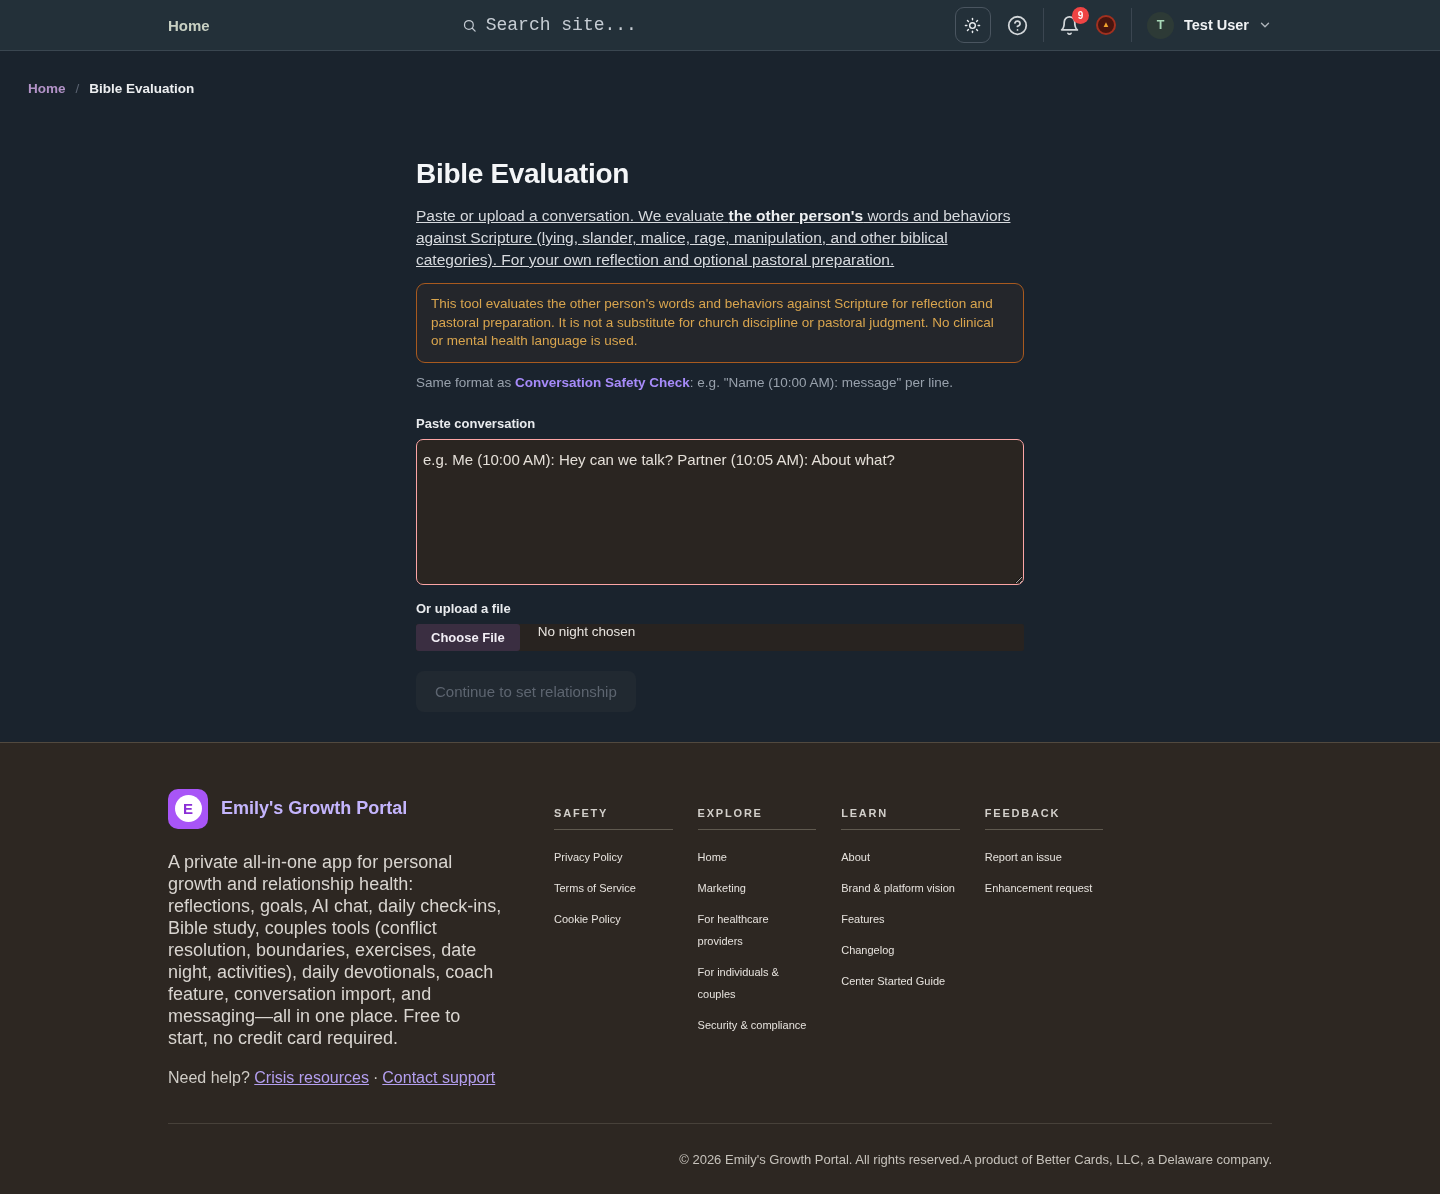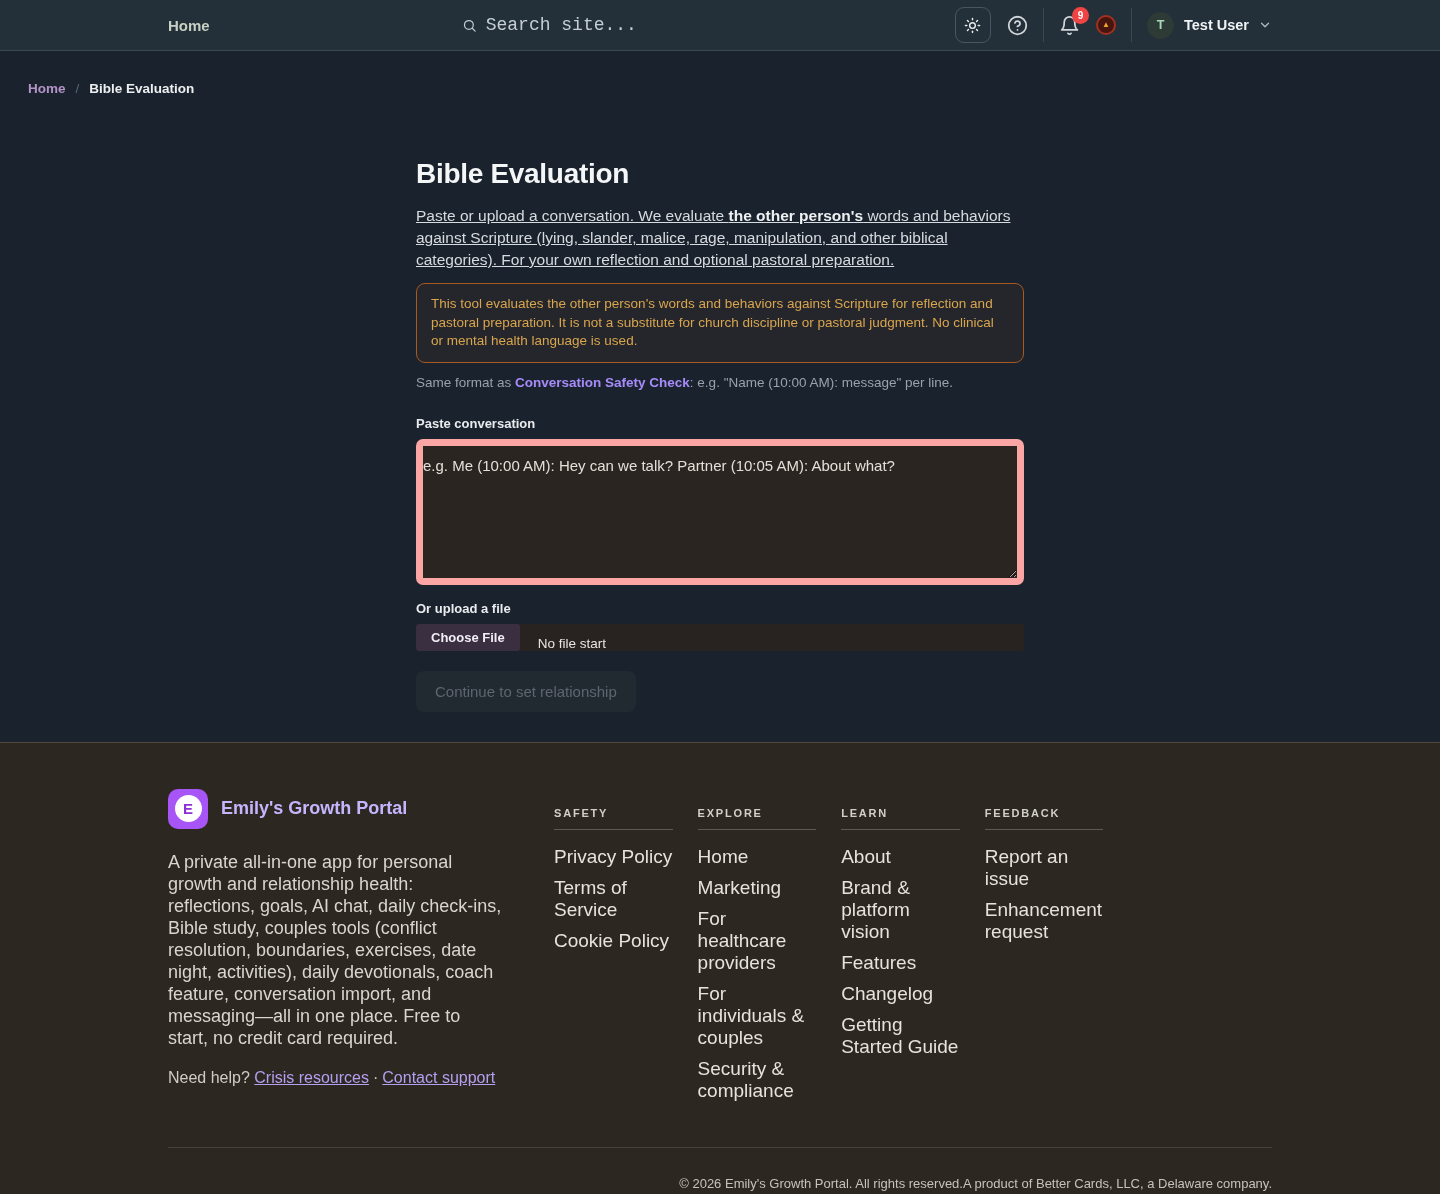--- a/index.html
+++ b/index.html
@@ -35,44 +35,44 @@
 
   
   .content { width:608px; margin:62px auto 0; padding-bottom:30px; }
   .page-title { font-size:28px; font-weight:800; color:#f4f6f8; letter-spacing:-0.3px; margin-bottom:15px; }
   .intro { font-size:15.5px; line-height:22px; color:#d7dade; margin-bottom:12px;text-decoration:underline; }
   .intro strong { color:#eef0f2; }
   .warning-box { border:1px solid #a85a1f; background:rgba(167,88,30,0.07); border-radius:9px; padding:11px 14px; font-size:13.5px; line-height:18.5px; color:#d9a54e; margin-bottom:12px; }
   .format-line { font-size:13.5px; color:#98a1ac; margin-bottom:26px; }
   .format-link { color:#a78bfa; font-weight:700; text-decoration:none; }
   .field-label { font-size:13px; font-weight:700; color:#e9ebee; margin-bottom:8px; }
-  .paste-area { width:100%; height:146px; background:#2a2521; border:7px solid #fca5a5; border-radius:7px; padding:11px 0; color:#e9e5df; font-size:15px; resize:vertical; font-family:"Liberation Sans", sans-serif; }
+  .paste-area { width:100%; height:146px; background:#2a2521; border:1px solid #fca5a5; border-radius:7px; padding:11px 6px; color:#e9e5df; font-size:15px; resize:vertical; font-family:"Liberation Sans", sans-serif; }
   .paste-area::placeholder { color:#e4dfd8; opacity:1; }
   .upload-label { margin-top:12px; }
-  .file-row { display:flex; align-items:flex-end; background:#282320; border-radius:2px; height:27px; width:100%; cursor:pointer; }
+  .file-row { display:flex; align-items:flex-start; background:#282320; border-radius:2px; height:27px; width:100%; cursor:pointer; }
   .choose-file { background:#3a2e41; color:#f2eef5; font-size:13px; font-weight:700; padding:0 15px; height:100%; display:flex; align-items:center; border-radius:3px; border:none; cursor:pointer; font-family:"Liberation Sans", sans-serif; }
   .no-file { color:#e8e4df; font-size:13.5px; margin-left:18px; }
   .continue-btn { margin-top:20px; background:#212931; color:#5d6570; font-size:15px; padding:12px 19px; border:none; border-radius:8px; font-family:"Liberation Sans", sans-serif; }
 
   
   .footer { background:#2d2722; border-top:1px solid #51493f; margin-top:0; }
   .footer-inner { width:1104px; margin:0 auto; padding-top:46px; }
   .footer-grid { display:grid; grid-template-columns:386px repeat(5, 1fr); }
   .brand-row { display:flex; align-items:center; gap:13px; }
   .logo { width:40px; height:40px; border-radius:10px; background:#a855f7; display:flex; align-items:center; justify-content:center; }
   .logo-circle { width:27px; height:27px; border-radius:50%; background:#ffffff; display:flex; align-items:center; justify-content:center; color:#8b2fd6; font-weight:800; font-size:15px; }
   .brand-name { font-size:18px; font-weight:800; color:#c4b5fd; }
   .brand-desc { margin-top:22px; width:335px; font-size:18px; line-height:22px; color:#d9d5d0; }
   .need-help { margin-top:20px; font-size:16px; color:#cfccc6; }
   .need-help a { color:#b49ff0; text-decoration:underline; }
   .need-help .dot { margin:0 4px; }
   .fcol { padding-right:25px; }
   .col-heading { font-size:11px; font-weight:700; letter-spacing:1.8px; color:#d2cfca; min-height:30px; display:flex; align-items:flex-end; }
   .col-rule { border:none; border-top:1px solid #5f594f; margin:10px 0 16px; }
-  .fcol a { display:block; font-size:19px; line-height:22px; color:#e6e2dd; text-decoration:none; margin-bottom:9px; }
+  .fcol a { display:block; font-size:11px; line-height:22px; color:#e6e2dd; text-decoration:none; margin-bottom:9px; }
   .footer-divider { border:none; border-top:1px solid #47413a; margin-top:36px; }
   .footer-bottom { display:flex; justify-content:flex-end; padding:28px 0 48px; font-size:13px; color:#c6c2bb; }
 </style>
 </head>
 <body>
 
 <header class="header">
   <div class="header-inner">
     <a href="#" class="nav-home">Home</a>
 
@@ -146,21 +146,21 @@
   <div class="warning-box">This tool evaluates the other person's words and behaviors against Scripture for reflection and pastoral preparation. It is not a substitute for church discipline or pastoral judgment. No clinical or mental health language is used.</div>
 
   <p class="format-line"><span>Same format as </span><a href="#" class="format-link">Conversation Safety Check</a><span>: e.g. "Name (10:00 AM): message" per line.</span></p>
 
   <div class="field-label">Paste conversation</div>
   <textarea class="paste-area" placeholder="e.g. Me (10:00 AM): Hey can we talk? Partner (10:05 AM): About what?" style=""></textarea>
 
   <div class="field-label upload-label">Or upload a file</div>
   <div class="file-row">
     <button class="choose-file">Choose File</button>
-    <span class="no-file">No file start</span>
+    <span class="no-file">No night chosen</span>
   </div>
 
   <button class="continue-btn" disabled="">Continue to set relationship</button>
 </main>
 
 <footer class="footer">
   <div class="footer-inner">
     <div class="footer-grid">
 
       <div class="brand-col">
@@ -195,21 +195,21 @@
         <a href="#">Security &amp; compliance</a>
       </div>
 
       <div class="fcol">
         <div class="col-heading">LEARN</div>
         <hr class="col-rule">
         <a href="#">About</a>
         <a href="#">Brand &amp; platform vision</a>
         <a href="#">Features</a>
         <a href="#">Changelog</a>
-        <a href="#">Getting Started Guide</a>
+        <a href="#">Center Started Guide</a>
       </div>
 
 
       <div class="fcol">
         <div class="col-heading">FEEDBACK</div>
         <hr class="col-rule">
         <a href="#">Report an issue</a>
         <a href="#">Enhancement request</a>
       </div>
 

